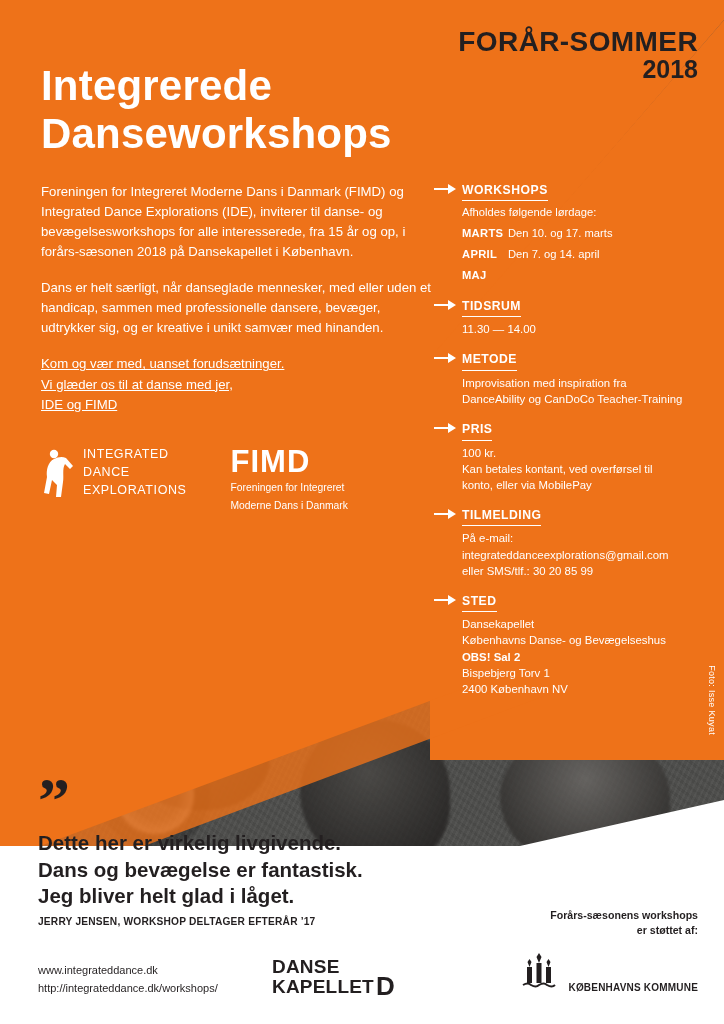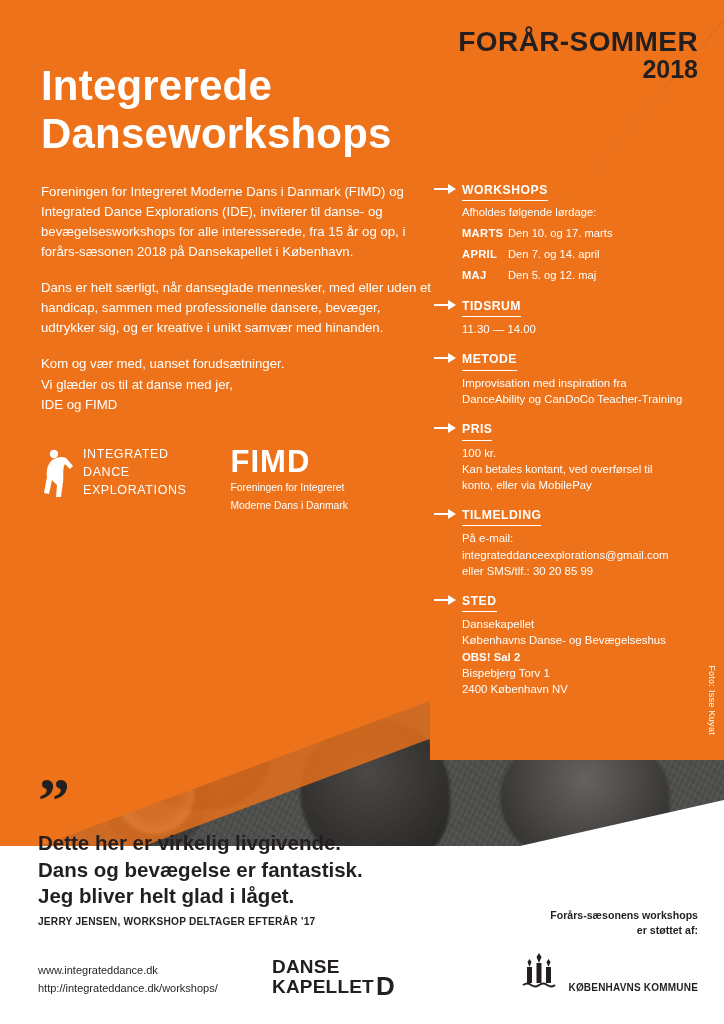--- a/index.html
+++ b/index.html
@@ -158,21 +158,21 @@
   </div>
 
   <div class="title">
     <div>Integrerede</div>
     <div>Danseworkshops</div>
   </div>
 
   <div class="body-copy">
     <p>Foreningen for Integreret Moderne Dans i Danmark (FIMD) og Integrated Dance Explorations (IDE), inviterer til danse- og bevægelsesworkshops for alle interesserede, fra 15 år og op, i forårs-sæsonen 2018 på Dansekapellet i København.</p>
     <p>Dans er helt særligt, når danseglade mennesker, med eller uden et handicap, sammen med professionelle dansere, bevæger, udtrykker sig, og er kreative i unikt samvær med hinanden.</p>
-    <p style="white-space:pre-line;">Kom og vær med, uanset forudsætninger.
+    <p style="white-space:pre-line;text-decoration:underline;">Kom og vær med, uanset forudsætninger.
 Vi glæder os til at danse med jer,
 IDE og FIMD</p>
   </div>
 
   <div class="logos">
     <div class="ide-logo">
       <div class="ide-mark">
         <svg width="34" height="52" viewBox="0 0 34 52">
           <circle cx="13" cy="7" r="4.2" fill="#fff"></circle>
           <path d="M13 12 C7 15, 5 23, 6 30 L3 46 L8 47 L11 33 L16 38 L15 50 L20 50 L22 35 C23 29, 21 22, 24 17 L29 22 L32 19 L25 11 C21 9, 17 10, 13 12 Z" fill="#fff"></path>
@@ -205,21 +205,20 @@
         <div class="mrow">
           <span class="m">MARTS</span>
           <span class="d">Den 10. og 17. marts</span>
         </div>
         <div class="mrow">
           <span class="m">APRIL</span>
           <span class="d">Den 7. og 14. april</span>
         </div>
         <div class="mrow">
           <span class="m">MAJ</span>
-          <span class="d">Den 5. og 12. maj</span>
         </div>
       </div>
     </div>
 
     <div class="info-block">
       <span class="arrow">
         <svg width="22" height="12" viewBox="0 0 22 12">
             <path d="M0 5h14V1l8 5-8 5V7H0z" fill="#fff"></path>
           </svg>
       </span>

